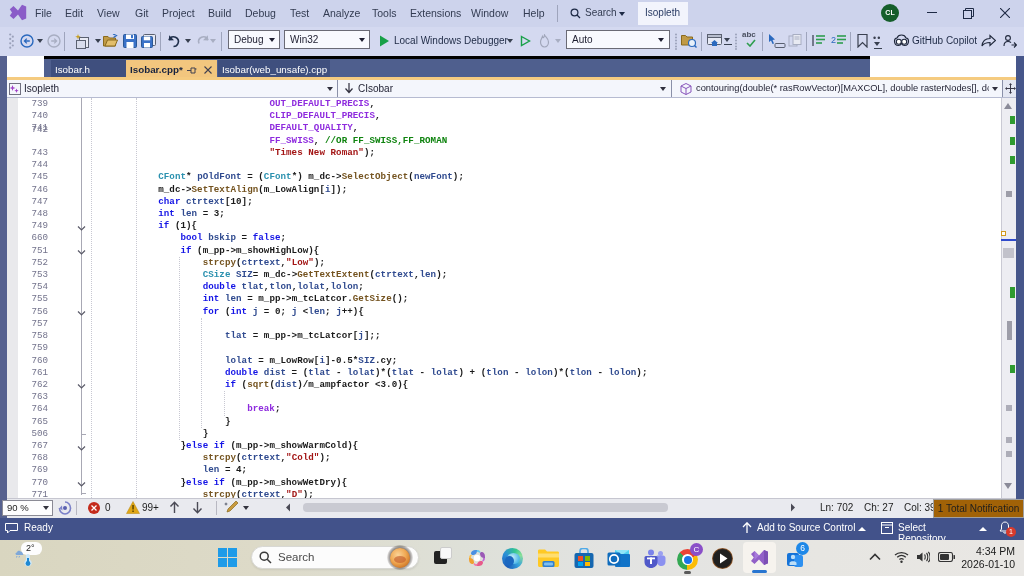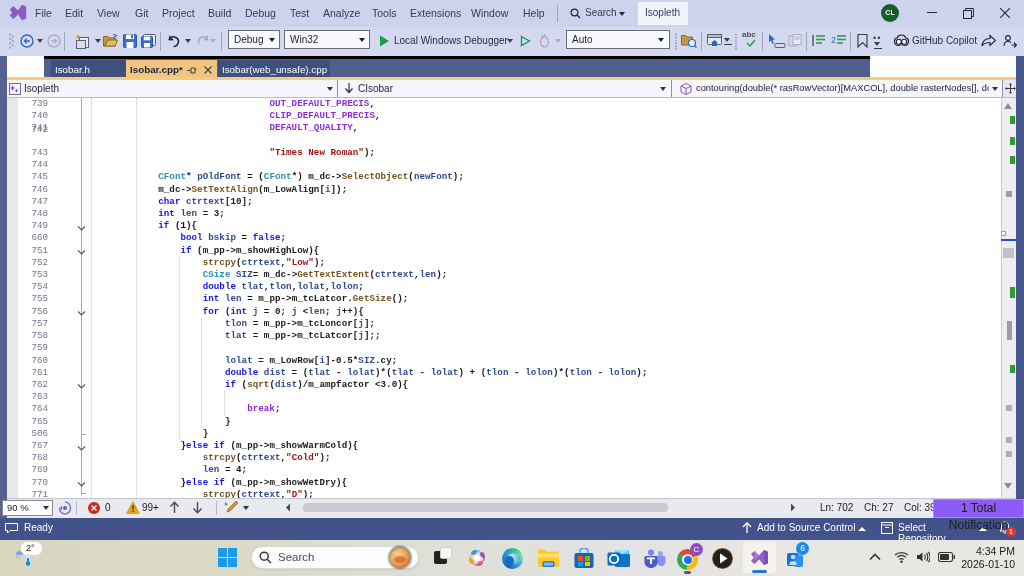--- a/index.html
+++ b/index.html
@@ -53,21 +53,21 @@
 
 #bottomstrip { position:absolute; left:7px; top:498px; width:1009px; height:20px; background:#E9EAEF; border-top:1px solid #C6C6D0; }
 
 
 #statusbar { position:absolute; left:0; top:518px; width:1024px; height:22px; background:#42528A; color:#fff; font-size:10.5px; }
 
 
 #taskbar { position:absolute; left:0; top:540px; width:1024px; height:36px; background:linear-gradient(90deg,#D9D6C0 0%,#DDDAC8 25%,#DEE0D8 45%,#E2E3E2 60%,#E7E6E2 80%,#E9E7E4 100%); }
 
 
-#tooltip { position:absolute; left:933px; top:499px; width:91px; height:19px; background:#8b5cf6; border:1px solid #A0A0A0; font-size:12px; color:#1E1E1E; line-height:17px; text-align:center; }
+#tooltip { position:absolute; left:933px; top:499px; width:91px; height:19px; background:#a16207; border:1px solid #A0A0A0; font-size:10px; color:#1E1E1E; line-height:17px; text-align:center; }
 </style>
 </head>
 <body>
 
 <div id="titlebar">
   <svg class="abs" style="left:9px;top:4px" width="18" height="17" viewBox="0 0 18 17">
     <path d="M0.8 5.2 L4.5 2 L9 6.6 L13 0.8 L17.2 2.6 L17.2 14.4 L13 16.2 L9 10.4 L4.5 15 L0.8 11.8 L3 8.5 Z" fill="#8A5CC8"></path>
   </svg>
   <span class="menuitem" style="left:35px">File</span>
   <span class="menuitem" style="left:65px">Edit</span>
@@ -330,20 +330,21 @@
 </div>
 
 <div id="editor">
   <div class="lnum" style="top:0.0px">739</div>
   <div class="cline" style="top:0.0px"><span style="white-space:pre">                                </span><span class="m">OUT_DEFAULT_PRECIS</span>,</div>
   <div class="lnum" style="top:12.21px">740</div>
   <div class="cline" style="top:12.21px"><span style="white-space:pre">                                </span><span class="m">CLIP_DEFAULT_PRECIS</span>,</div>
   <div class="lnum" style="top:24.43px">741</div>
   <div class="cline" style="top:24.43px"><span style="white-space:pre">                                </span><span class="m">DEFAULT_QUALITY</span>,</div>
   <div class="lnum" style="top:26px">742</div>
+  <div class="cline" style="top:36.64px"><span style="white-space:pre">                                </span><span class="m">FF_SWISS</span>, <span class="c">//OR FF_SWISS,FF_ROMAN</span></div>
   <div class="lnum" style="top:48.86px">743</div>
   <div class="cline" style="top:48.86px"><span style="white-space:pre">                                </span><span class="s">"Times New Roman"</span>);</div>
   <div class="lnum" style="top:61.08px">744</div>
   <div class="lnum" style="top:73.29px">745</div>
   <div class="cline" style="top:73.29px"><span style="white-space:pre">            </span><span class="t">CFont</span>* <span class="v">pOldFont</span> = (<span class="t">CFont</span>*) m_dc-&gt;<span class="f">SelectObject</span>(<span class="v">newFont</span>);</div>
   <div class="lnum" style="top:85.5px">746</div>
   <div class="cline" style="top:85.5px"><span style="white-space:pre">            </span>m_dc-&gt;<span class="f">SetTextAlign</span>(m_LowAlign[<span class="v">i</span>]);</div>
   <div class="lnum" style="top:97.72px">747</div>
   <div class="cline" style="top:97.72px"><span style="white-space:pre">            </span><span class="k">char</span> <span class="v">ctrtext</span>[10];</div>
   <div class="lnum" style="top:109.94px">748</div>
@@ -358,21 +359,20 @@
   <div class="cline" style="top:158.79px"><span style="white-space:pre">                    </span><span class="f">strcpy</span>(<span class="v">ctrtext</span>,<span class="s">"Low"</span>);</div>
   <div class="lnum" style="top:171.01px">753</div>
   <div class="cline" style="top:171.01px"><span style="white-space:pre">                    </span><span class="t">CSize</span> <span class="v">SIZ</span>= m_dc-&gt;<span class="f">GetTextExtent</span>(<span class="v">ctrtext</span>,<span class="v">len</span>);</div>
   <div class="lnum" style="top:183.22px">754</div>
   <div class="cline" style="top:183.22px"><span style="white-space:pre">                    </span><span class="k">double</span> <span class="v">tlat</span>,<span class="v">tlon</span>,<span class="v">lolat</span>,<span class="v">lolon</span>;</div>
   <div class="lnum" style="top:195.44px">755</div>
   <div class="cline" style="top:195.44px"><span style="white-space:pre">                    </span><span class="k">int</span> <span class="v">len</span> = m_pp-&gt;m_tcLatcor.<span class="f">GetSize</span>();</div>
   <div class="lnum" style="top:207.66px">756</div>
   <div class="cline" style="top:207.66px"><span style="white-space:pre">                    </span><span class="k">for</span> (<span class="k">int</span> <span class="v">j</span> = 0; <span class="v">j</span> &lt;<span class="v">len</span>; <span class="v">j</span>++){</div>
   <div class="lnum" style="top:219.87px">757</div>
-  <div class="cline" style="top:219.87px"><span style="white-space:pre">                        </span><span class="v">tlon</span> = m_pp-&gt;m_tcLoncor[<span class="v">j</span>];</div>
   <div class="lnum" style="top:232.09px">758</div>
   <div class="cline" style="top:232.09px"><span style="white-space:pre">                        </span><span class="v">tlat</span> = m_pp-&gt;m_tcLatcor[<span class="v">j</span>];;</div>
   <div class="lnum" style="top:244.3px">759</div>
   <div class="lnum" style="top:256.51px">760</div>
   <div class="cline" style="top:256.51px"><span style="white-space:pre">                        </span><span class="v">lolat</span> = m_LowRow[<span class="v">i</span>]-0.5*<span class="v">SIZ</span>.cy;</div>
   <div class="lnum" style="top:268.73px">761</div>
   <div class="cline" style="top:268.73px"><span style="white-space:pre">                        </span><span class="k">double</span> <span class="v">dist</span> = (<span class="v">tlat</span> - <span class="v">lolat</span>)*(<span class="v">tlat</span> - <span class="v">lolat</span>) + (<span class="v">tlon</span> - <span class="v">lolon</span>)*(<span class="v">tlon</span> - <span class="v">lolon</span>);</div>
   <div class="lnum" style="top:280.94px">762</div>
   <div class="cline" style="top:280.94px"><span style="white-space:pre">                        </span><span class="k">if</span> (<span class="f">sqrt</span>(<span class="v">dist</span>)/m_ampfactor &lt;3.0){</div>
   <div class="lnum" style="top:293.16px">763</div>

